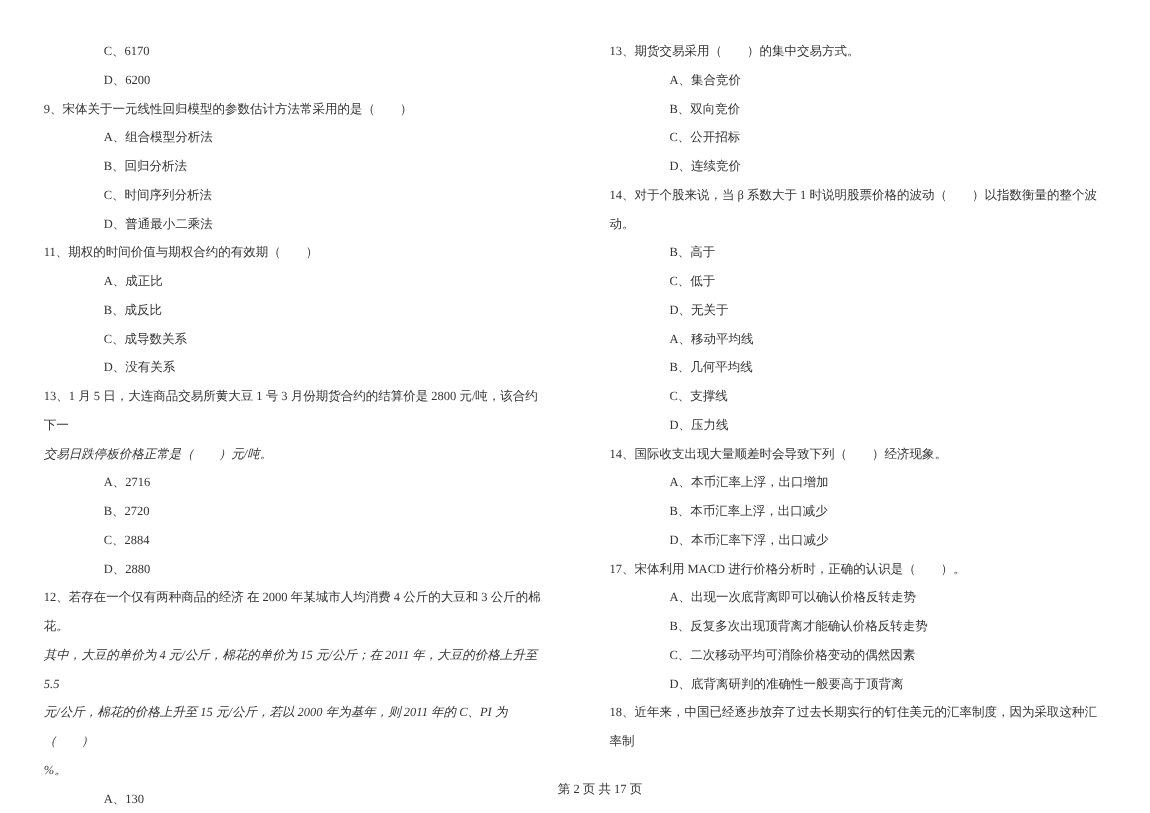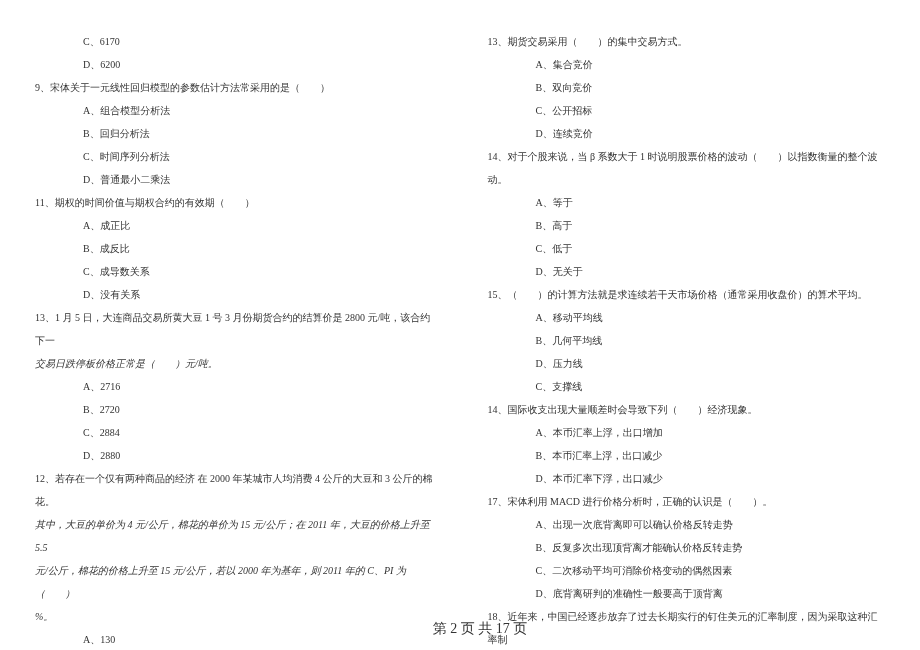--- a/index.html
+++ b/index.html
@@ -35,21 +35,21 @@
     .q-cont {
       padding-left: 0;
       font-style: italic;
     }
     .footer {
       position: absolute;
       bottom: 12px;
       left: 0;
       right: 0;
       text-align: center;
-      font-size: 14px;
+      font-size: 10px;
       padding-left: 40px;
     }
   </style>
 </head>
 <body>
 
 <div class="columns">
   <div class="col">
     <div class="opt">C、6170</div>
     <div class="opt">D、6200</div>
@@ -77,29 +77,27 @@
 
   </div>
 
   <div class="col">
     <div class="q">13、期货交易采用（　　）的集中交易方式。</div>
     <div class="opt">A、集合竞价</div>
     <div class="opt">B、双向竞价</div>
     <div class="opt">C、公开招标</div>
     <div class="opt">D、连续竞价</div>
     <div class="q">14、对于个股来说，当 β 系数大于 1 时说明股票价格的波动（　　）以指数衡量的整个波动。</div>
-    <div class="opt">A、等于</div>
     <div class="opt">B、高于</div>
     <div class="opt">C、低于</div>
     <div class="opt">D、无关于</div>
-    <div class="q">15、（　　）的计算方法就是求连续若干天市场价格（通常采用收盘价）的算术平均。</div>
     <div class="opt">A、移动平均线</div>
     <div class="opt">B、几何平均线</div>
+    <div class="opt">C、支撑线</div>
     <div class="opt">D、压力线</div>
-    <div class="opt">C、支撑线</div>
     <div class="q">14、国际收支出现大量顺差时会导致下列（　　）经济现象。</div>
     <div class="opt">A、本币汇率上浮，出口增加</div>
     <div class="opt">B、本币汇率上浮，出口减少</div>
     <div class="opt">D、本币汇率下浮，出口减少</div>
     <div class="q">17、宋体利用 MACD 进行价格分析时，正确的认识是（　　）。</div>
     <div class="opt">A、出现一次底背离即可以确认价格反转走势</div>
     <div class="opt">B、反复多次出现顶背离才能确认价格反转走势</div>
     <div class="opt">C、二次移动平均可消除价格变动的偶然因素</div>
     <div class="opt">D、底背离研判的准确性一般要高于顶背离</div>
     <div class="q">18、近年来，中国已经逐步放弃了过去长期实行的钉住美元的汇率制度，因为采取这种汇率制</div>

